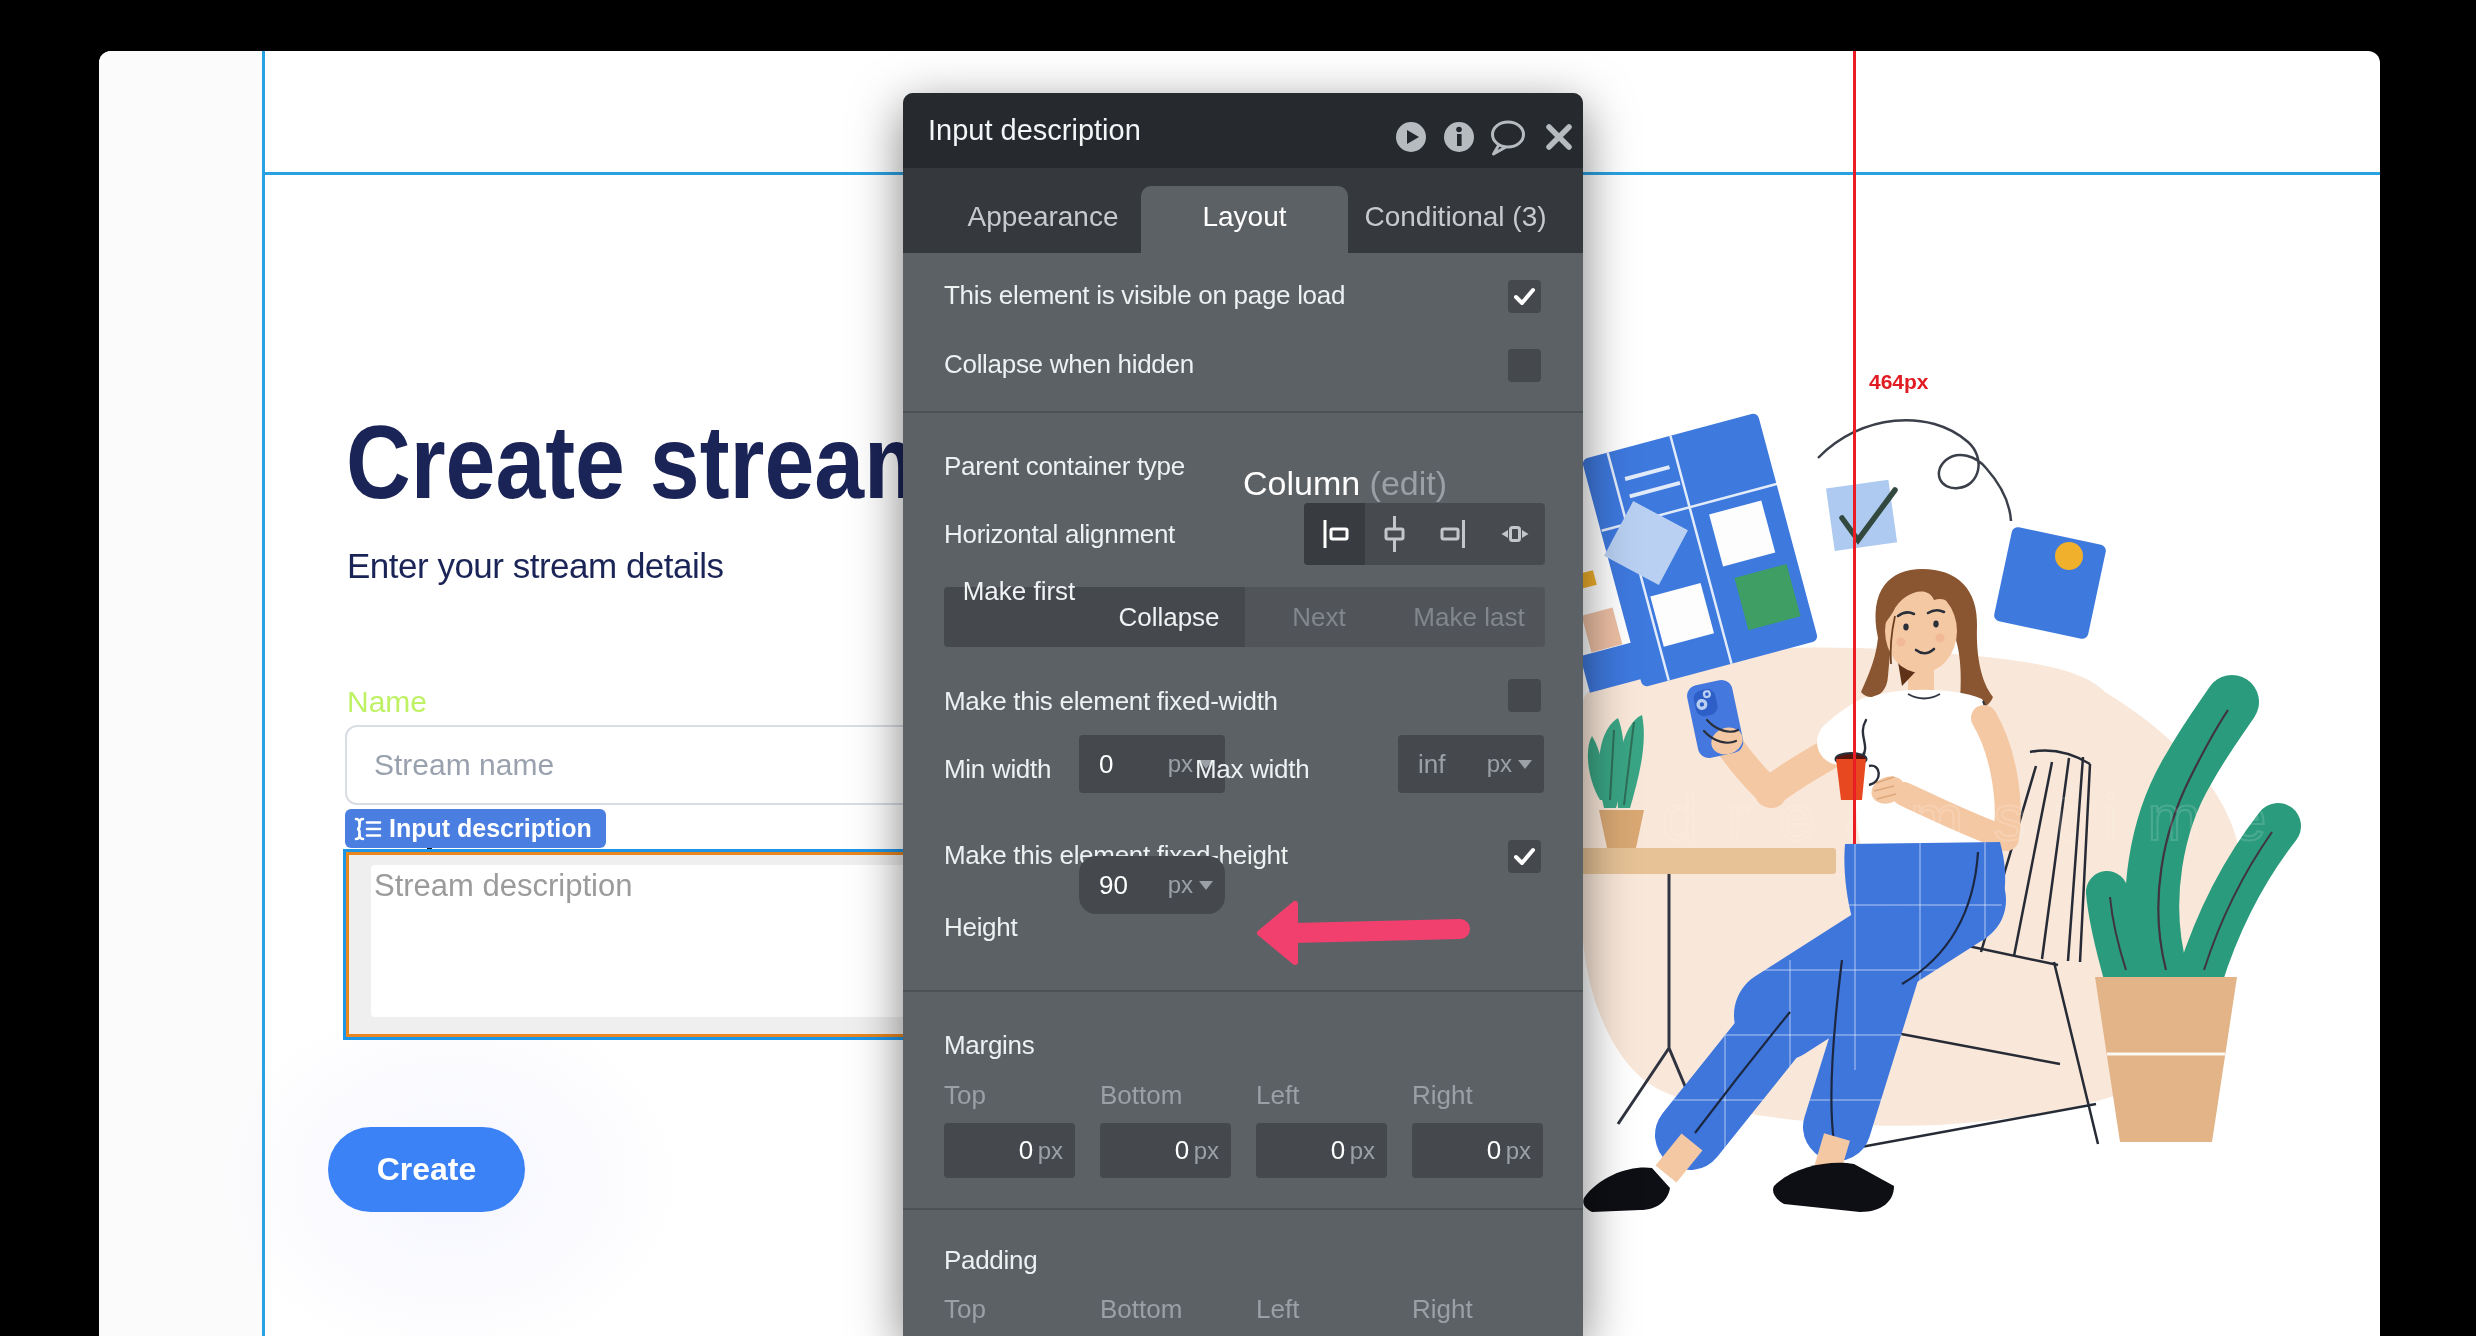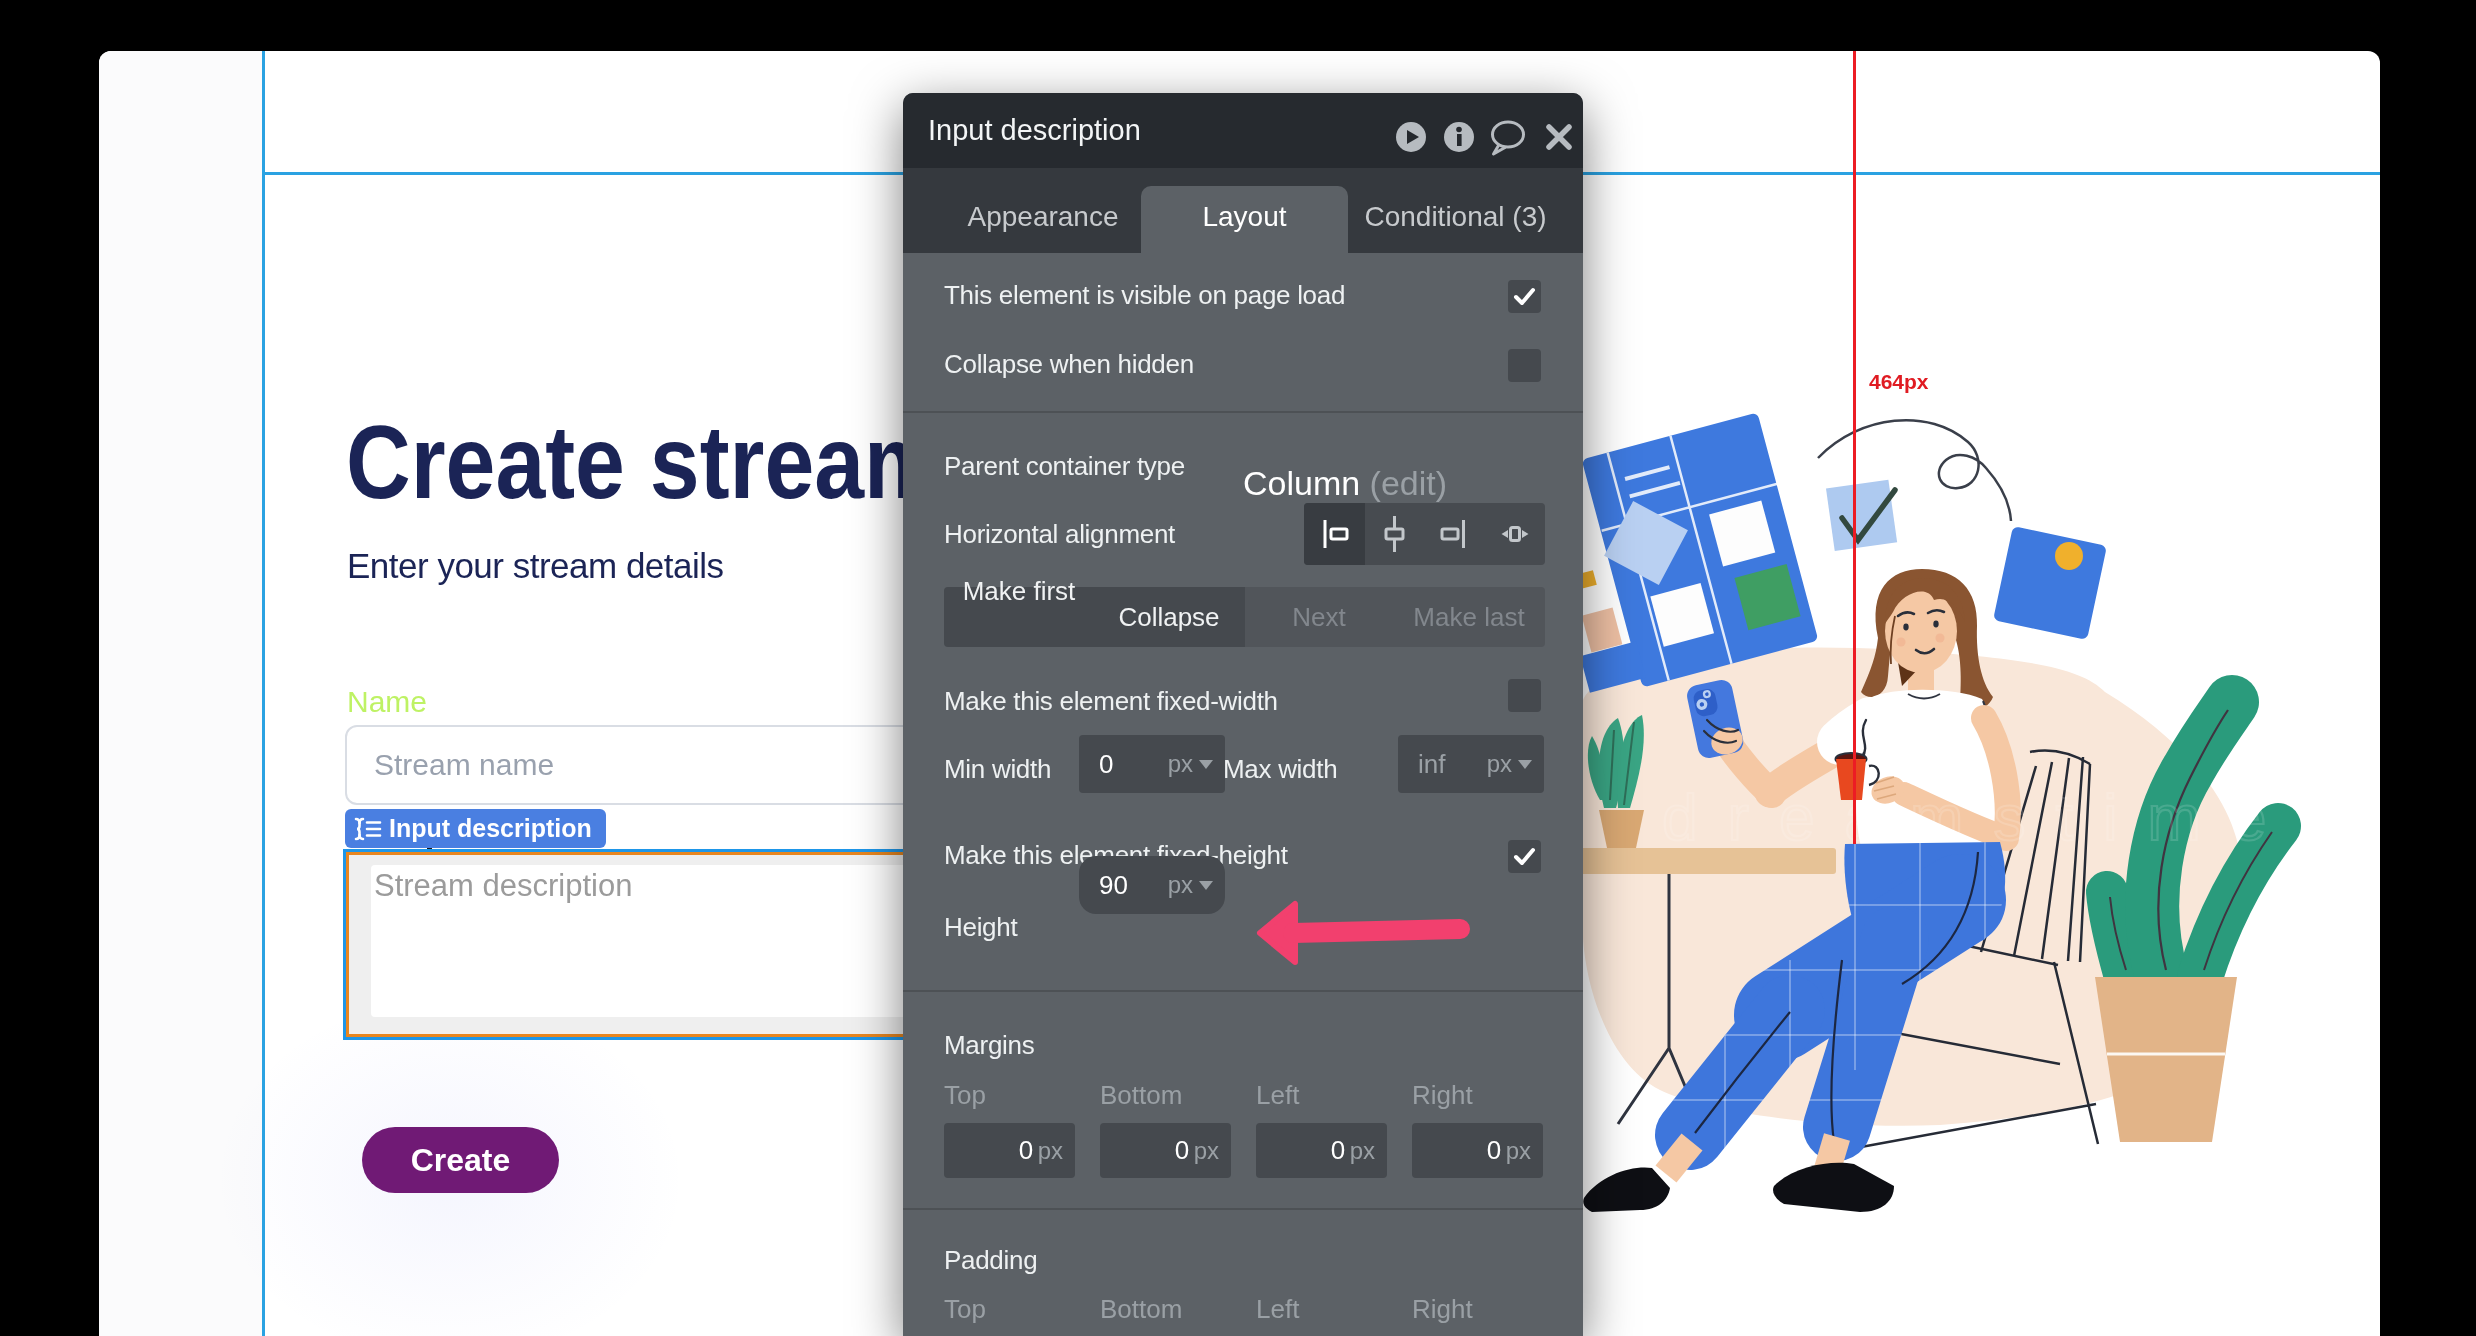--- a/index.html
+++ b/index.html
@@ -46,21 +46,21 @@
     <svg width="30" height="28" viewBox="0 0 30 28" style="margin-right:6px;">
       <g stroke="#fff" stroke-width="2.6" fill="none" stroke-linecap="round">
         <path d="M3 4 Q6.5 4 6.5 8 L6.5 11 Q6.5 14 4 14 Q6.5 14 6.5 17 L6.5 20 Q6.5 24 3 24"></path>
         <path d="M10 4 Q6.5 4 6.5 8 M10 24 Q6.5 24 6.5 20"></path>
         <path d="M14 7.5 L27 7.5 M14 14 L27 14 M14 20.5 L27 20.5"></path>
       </g>
     </svg>
     <span style="font-size:25px;font-weight:700;color:#fff;line-height:39px;">Input description</span>
   </div>
 
-  <div class="abs" style="left:362px;top:1127px;width:197px;height:66px;border-radius:47px;background:#701a75;display:flex;align-items:center;justify-content:center;">
+  <div class="abs" style="left:328px;top:1127px;width:197px;height:85px;border-radius:47px;background:#3b82f6;display:flex;align-items:center;justify-content:center;">
     <span style="font-size:32px;font-weight:700;color:#fff;">Create</span>
   </div>
 
   <div class="abs" style="left:262px;top:51px;width:3px;height:1285px;background:#2aa2e2;"></div>
   <div class="abs" style="left:265px;top:172px;width:2115px;height:3px;background:#2aa2e2;"></div>
 
   <svg class="abs" style="left:1540px;top:400px;" width="850" height="860" viewBox="0 0 850 860">
     <path d="M43,300 C60,262 180,240 360,250 C480,258 540,266 565,292 C660,350 706,420 701,482 C694,560 672,625 640,660 C600,700 500,718 400,725 C280,730 160,710 120,690 C60,660 40,560 43,520 Z" fill="#f9e7d9"></path>
 
     <g transform="rotate(-15 160 150)">
@@ -232,21 +232,21 @@
   <div class="abs p seg" style="left:1394px;top:587px;color:#82878d;">Make last</div>
 
   <div class="abs p lbl" style="left:944px;top:684px;">Make this element fixed-width</div>
   <div class="abs p cb" style="left:1508px;top:679px;"></div>
 
   <div class="abs p lbl" style="left:944px;top:752px;">Min width</div>
   <div class="abs p inp" style="left:1079px;top:735px;">
       <span class="v">0</span>
       <span class="u">px <i></i></span>
     </div>
-  <div class="abs p lbl" style="left:1223px;top:752px;text-align:center;">Max width</div>
+  <div class="abs p lbl" style="left:1195px;top:752px;text-align:center;">Max width</div>
   <div class="abs p inp" style="left:1398px;top:735px;">
       <span class="v" style="color:#9aa0a5;">inf</span>
       <span class="u">px <i></i></span>
     </div>
 
   <div class="abs p lbl" style="left:944px;top:838px;">Make this element fixed-height</div>
   <div class="abs p cb" style="left:1508px;top:840px;"><svg width="33" height="33" viewBox="0 0 33 33">
         <path d="M8 17 L14 23 L25 10" stroke="#fff" stroke-width="4" fill="none" stroke-linecap="round" stroke-linejoin="round"></path>
       </svg></div>
 

